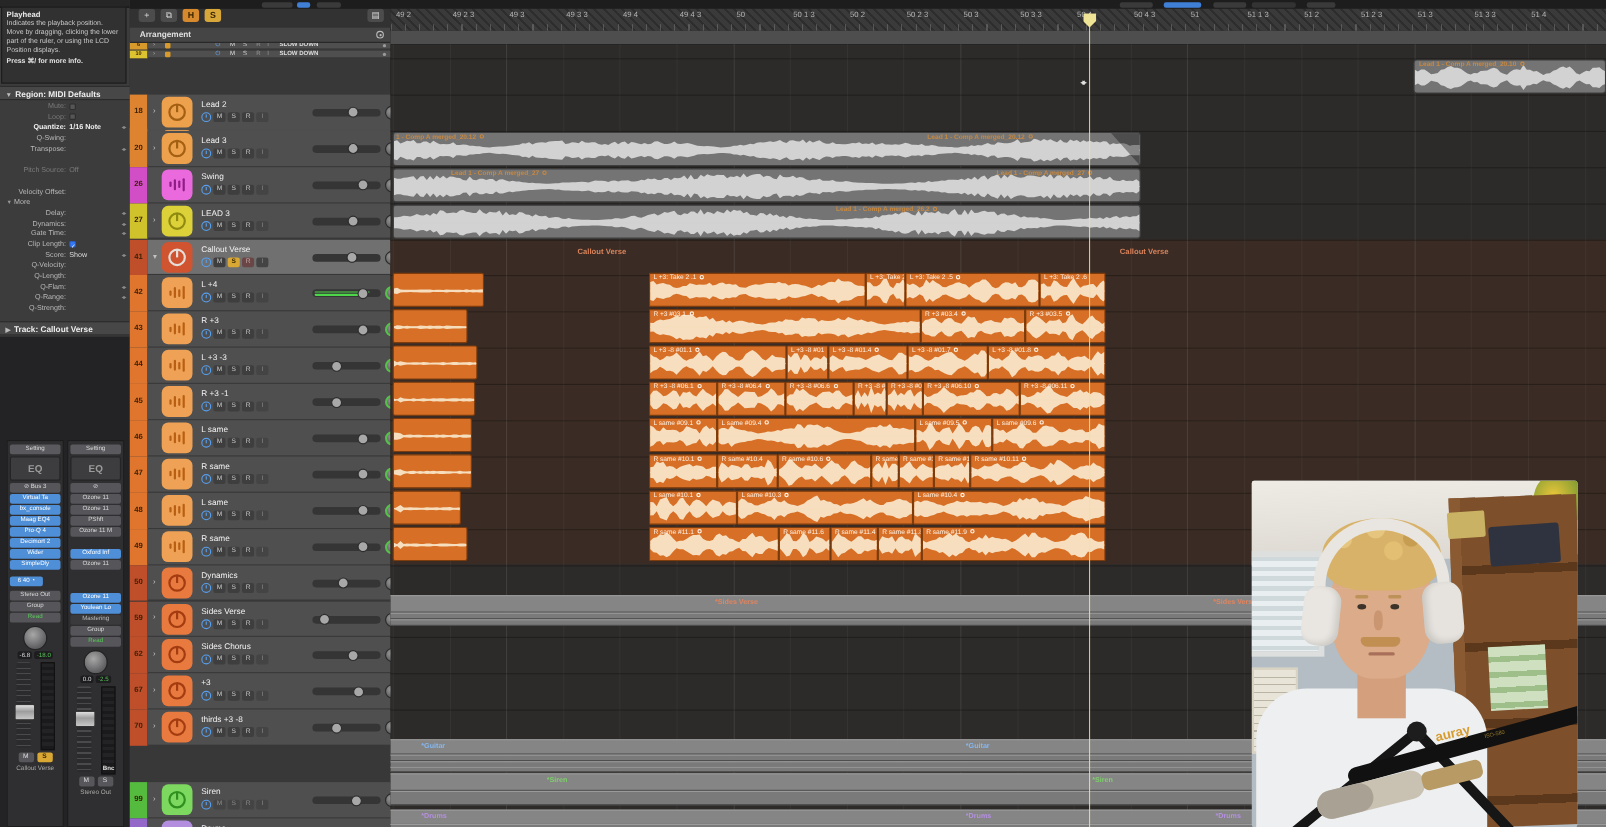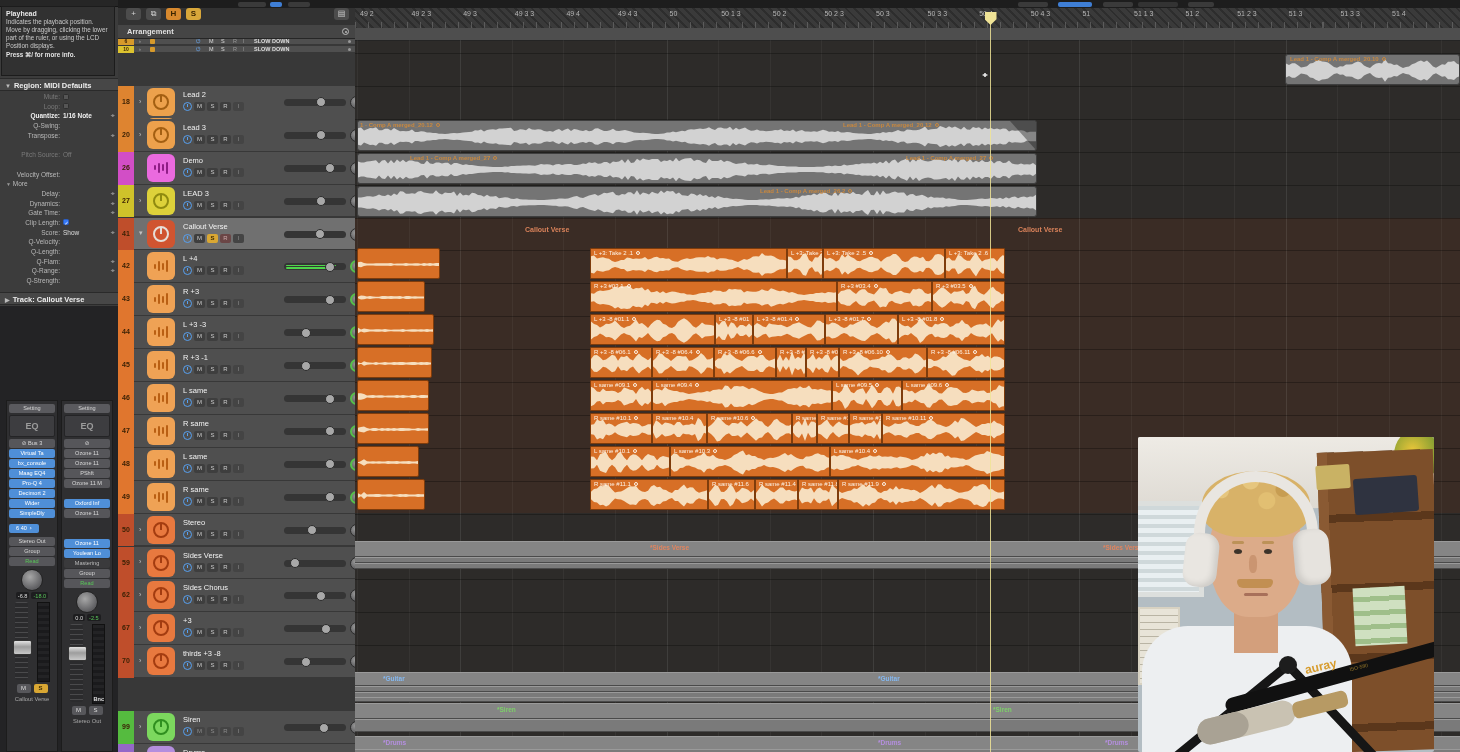--- a/index.html
+++ b/index.html
@@ -420,21 +420,21 @@
           <div class="tnum" style="background:#d24ec6;line-height:32.9px;">26</div>
           <div class="tbody">
             <span class="ticon" style="background:#ea6ade;">
               <span class="spkicon">
                 <i style="height:5px;background:#8f1d86;"></i>
                 <i style="height:10px;background:#8f1d86;"></i>
                 <i style="height:7px;background:#8f1d86;"></i>
                 <i style="height:12px;background:#8f1d86;"></i>
               </span>
             </span>
-            <span class="tname">Demo</span>
+            <span class="tname">Swing</span>
             <span class="tbtns">
               <span class="pwr"></span>
               <span class="sq">M</span>
               <span class="sq">S</span>
               <span class="sq">R</span>
               <span class="sq dimmer">I</span>
             </span>
             <span class="tslider">
               <span class="th" style="left:41px;"></span>
             </span>
@@ -691,21 +691,21 @@
         </div>
         <div class="trow" style="top: 513.6px; height: 32.9px;">
           <div class="tnum" style="background:#bf4e2b;line-height:32.9px;">50</div>
           <div class="tbody">
             <span class="tarrow">›</span>
             <span class="ticon" style="background:#e8793f;">
               <span class="dialicon" style="border-color:#a33c10;">
                 <i style="background:#a33c10;"></i>
               </span>
             </span>
-            <span class="tname">Stereo</span>
+            <span class="tname">Dynamics</span>
             <span class="tbtns">
               <span class="pwr"></span>
               <span class="sq">M</span>
               <span class="sq">S</span>
               <span class="sq">R</span>
               <span class="sq dimmer">I</span>
             </span>
             <span class="tslider">
               <span class="th" style="left:23px;"></span>
             </span>

